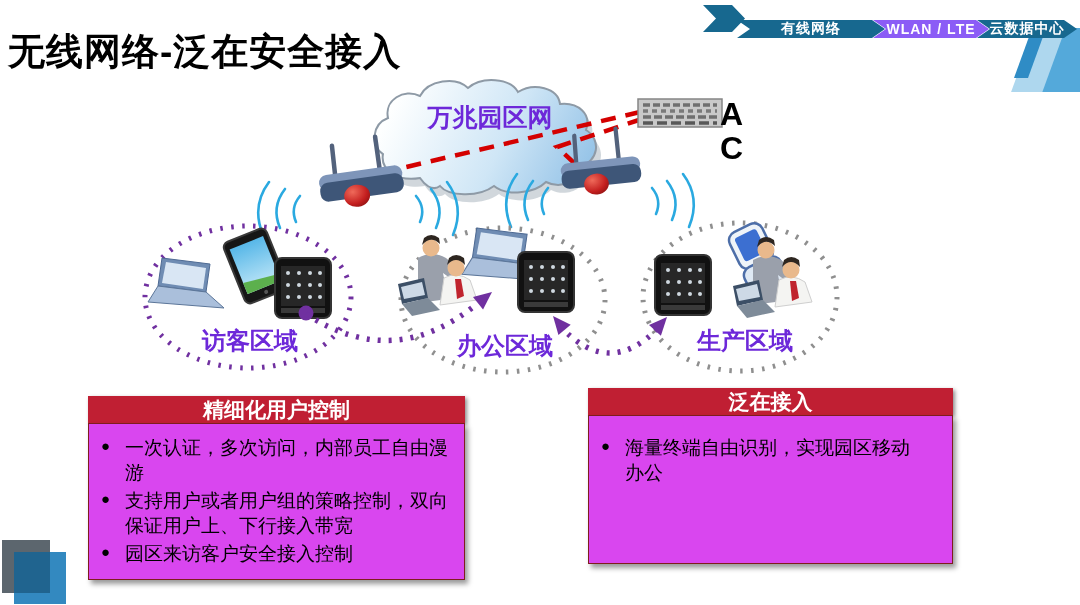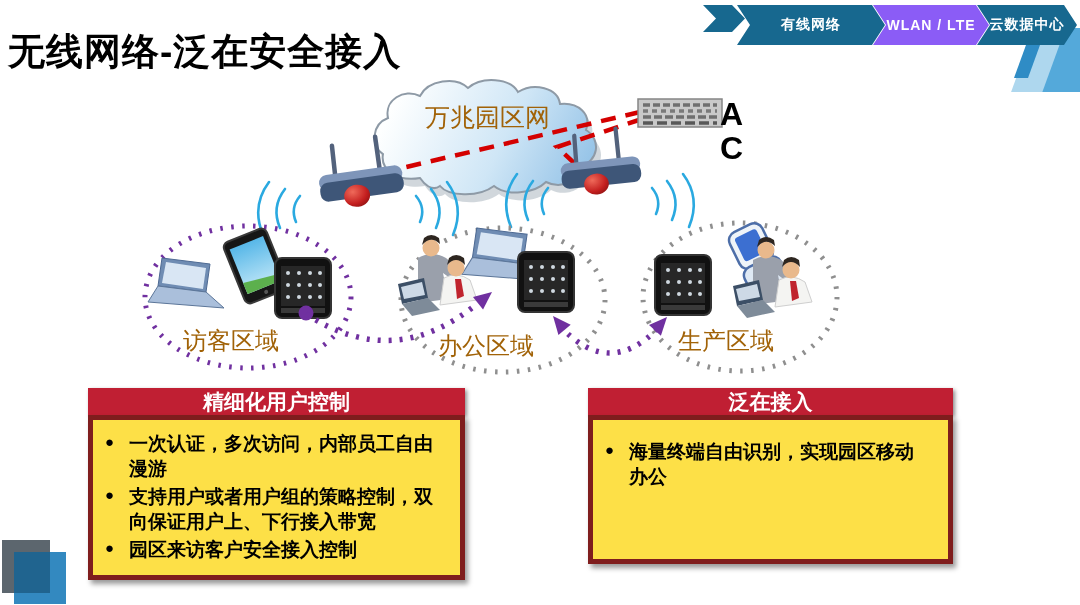--- a/index.html
+++ b/index.html
@@ -1,69 +1,68 @@
 <!DOCTYPE html>
 <html><head>
 <meta charset="utf-8">
 <style>
   * { margin:0; padding:0; box-sizing:border-box; }
   body { font-family:"Liberation Sans", sans-serif; background:#fff; }
   #slide { position:relative; width:1080px; height:605px; background:#fff; overflow:hidden; }
 
   
   .chev {
-    position:absolute; top:5px; height:40px; color:#fff;
+    position:absolute; top:20px; height:18px; color:#fff;
     display:flex; align-items:center; justify-content:center;
     font-size:14px; font-weight:bold; letter-spacing:1px;
     clip-path: polygon(0 0, calc(100% - 13px) 0, 100% 50%, calc(100% - 13px) 100%, 0 100%, 13px 50%);
   }
   .chev.blue { background:#17688f; }
   .chev.red  { background:#8b5cf6; z-index:3; }
   .chev-stub { position:absolute; top:5px; height:27px; background:#17688f;
     clip-path: polygon(0 0, calc(100% - 13px) 0, 100% 50%, calc(100% - 13px) 100%, 0 100%, 13px 50%); }
 
   
   .deco { position:absolute; transform:skewX(-20deg); }
 
   
   #title {
     position:absolute; left:8px; top:27px; font-size:37px; font-weight:900;
     color:#000; letter-spacing:1px; font-family:"Liberation Sans", sans-serif;
   }
 
   
-  .dlabel { position:absolute; font-family:"Liberation Serif", serif; font-weight:normal; color:#a16207; }
+  .dlabel { position:absolute; font-family:"Liberation Serif", serif; font-weight:bold; color:#6d28d9; text-align:center; }
   #cloud-label  { left:425px; top:101px; width:130px; font-size:25px; }
   #ac-label { position:absolute; left:720px; top:98px; width:34px; font-size:32px; font-weight:900;
     color:#000; line-height:1.06; word-break:break-all; font-family:"Liberation Sans", sans-serif; }
   #region-label-0 { left:183px; top:325px; width:134px; font-size:24px; }
   #region-label-1 { left:438px; top:330px; width:134px; font-size:24px; }
   #region-label-2 { left:678px; top:325px; width:134px; font-size:24px; }
 
   
   .panel { position:absolute; }
   .panel-header {
     background:#c01f33; color:#fff; text-align:center; font-weight:bold;
     font-size:21px; height:27px; line-height:27px;
     box-shadow:2px 2px 4px rgba(0,0,0,.45);
   }
   .panel-body {
-    background:#fde047; border:5px solid #7f1d1d;
+    background:#d946ef; border:1px solid #7f1d1d;
     box-shadow:3px 4px 5px rgba(0,0,0,.4);
     padding:8px 12px 10px 12px;
-    font-weight:bold;
   }
   .panel-body ul { list-style:none; }
   .panel-body li {
     position:relative; padding-left:24px; font-size:19px; line-height:1.32;
     color:#000; margin:3px 0;
   }
   .panel-body li::before { content:"●"; position:absolute; left:0; top:1px; font-size:15px; }
 
-  #panel-0 { left:88px;  top:388px; width:377px; }
+  #panel-0 { left:88px;  top:396px; width:377px; }
   #panel-0 .panel-body { min-height:146px; }
   #panel-1 { left:545px; top:388px; width:408px;padding-left:43px; }
   #panel-1 .panel-body { min-height:149px; padding-top:16px; padding-right:26px; }
 
   
   .sq { position:absolute; }
 </style>
 </head>
 <body>
 

